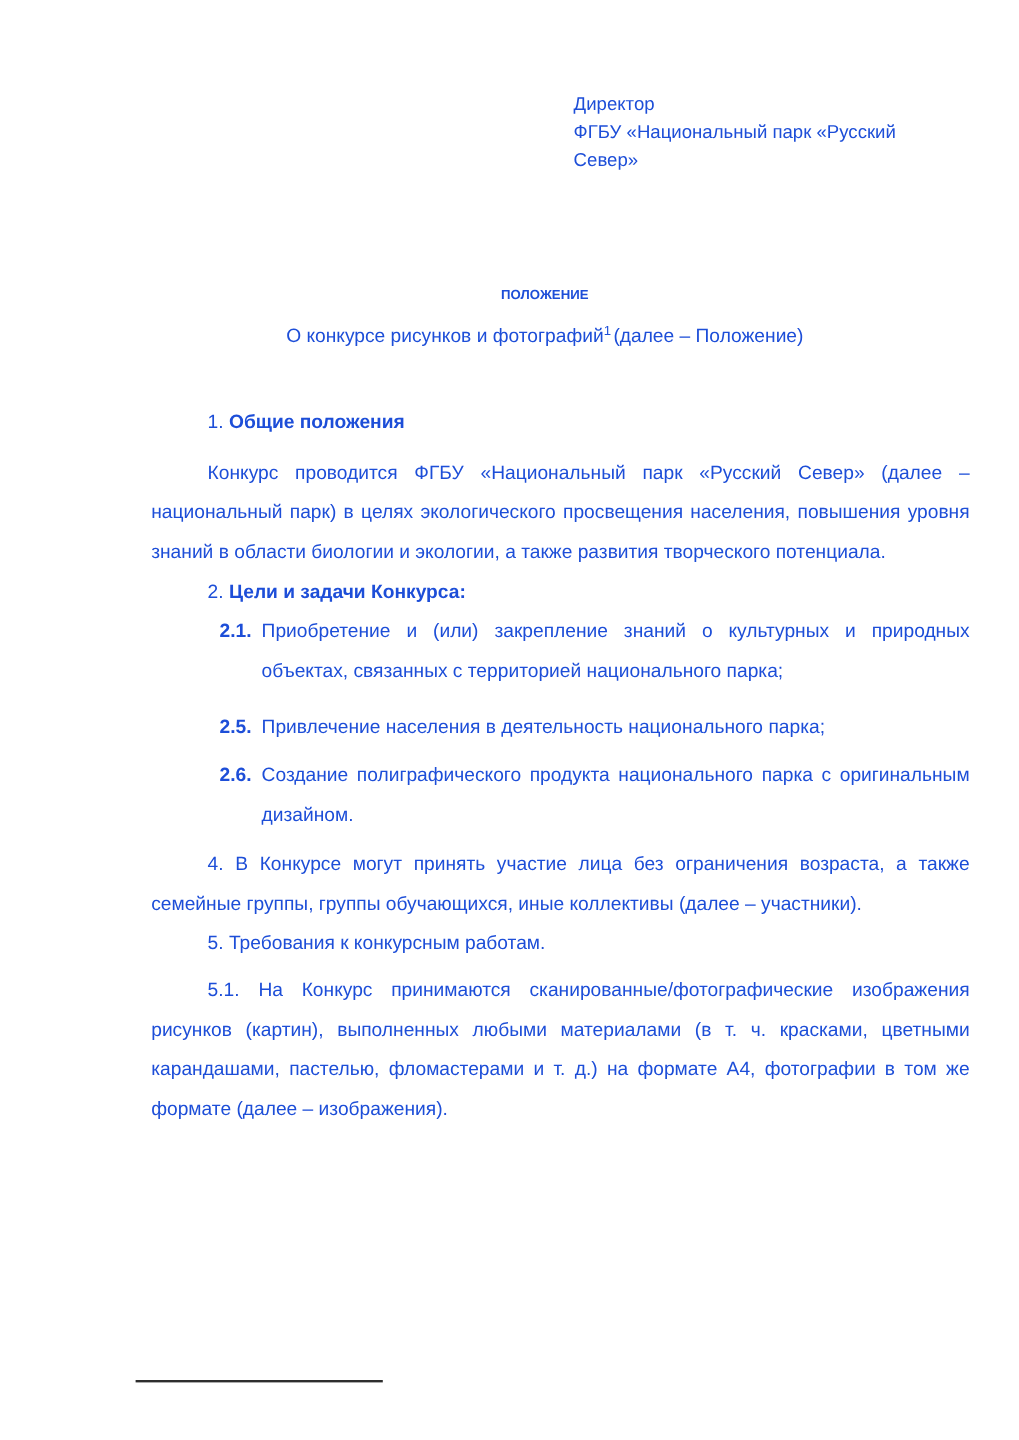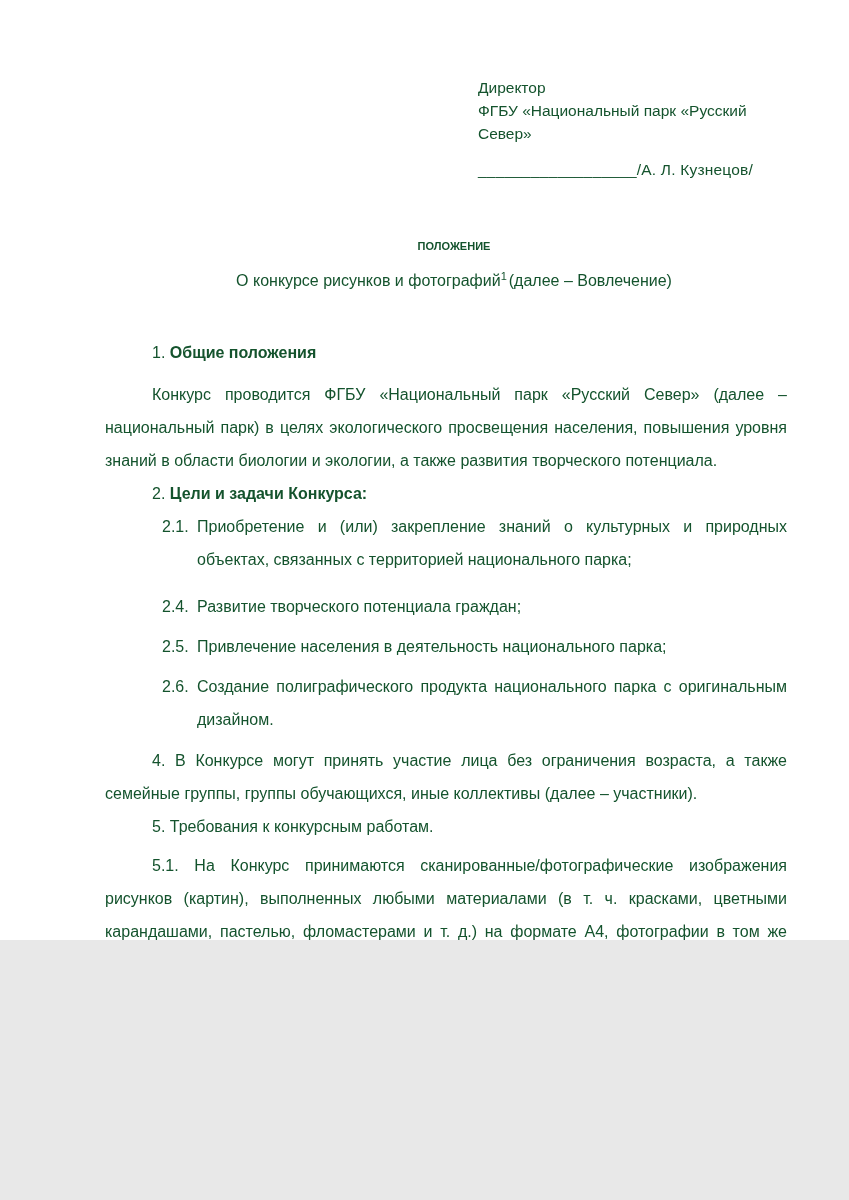--- a/index.html
+++ b/index.html
@@ -1,22 +1,22 @@
 <!DOCTYPE html>
 <html lang="ru"><head>
 <meta charset="utf-8">
 <style>
   html, body { margin: 0; padding: 0; background: #e8e8e8; }
   .page {
     position: relative;
     width: 849px;
-    height: 940px;
+    height: 1200px;
     margin: 0 auto;
     background: #ffffff;
-    color: #14532d;
+    color: #1d4ed8;
     font-family: "Liberation Sans", sans-serif;
     font-size: 16px;
     overflow: hidden;
   }
 
   
   .approval {
     position: absolute;
     left: 478px;
     top: 76px;
@@ -47,21 +47,21 @@
   sup.fn-ref {
     font-size: 11px;
     line-height: 0;
     vertical-align: super;
     margin-right: 2px;
   }
 
   
   .bodytext {
     position: absolute;
-    left: 105px;
+    left: 126px;
     top: 336px;
     width: 682px;
     line-height: 33px;
     text-align: justify;
   }
   .bodytext p { margin: 0; text-indent: 47px; }
   .bodytext p.h b { font-weight: bold; }
 
   .mb0  { margin-bottom: 0; }
   .mb6  { margin-bottom: 6px !important; }
@@ -72,20 +72,21 @@
 
   
   .li {
     position: relative;
     margin-left: 57px;
   }
   .li .li-num {
     position: absolute;
     left: 0;
     top: 0;
+    font-weight: bold;
   }
   .li .li-text {
     display: block;
     padding-left: 35px;
     text-align: justify;
   }
 
   
   .footnote-rule {
     position: absolute;
@@ -106,46 +107,41 @@
 </style>
 </head>
 <body>
 
 <div class="page">
 
   <div class="approval">
     <div>Директор</div>
     <div>ФГБУ «Национальный парк «Русский</div>
     <div>Север»</div>
-    <div class="sig">__________________/А. Л. Кузнецов/</div>
   </div>
 
   <div class="doc-title">ПОЛОЖЕНИЕ</div>
 
-  <div class="doc-subtitle"><span>О конкурсе рисунков и фотографий</span><sup class="fn-ref">1</sup><span>(далее – Вовлечение)</span></div>
+  <div class="doc-subtitle"><span>О конкурсе рисунков и фотографий</span><sup class="fn-ref">1</sup><span>(далее – Положение)</span></div>
 
   <div class="bodytext">
 
     <p class="h mb9"><span>1. </span><b>Общие положения</b></p>
 
     <p class="mb0">Конкурс проводится ФГБУ «Национальный парк «Русский Север» (далее – национальный парк) в целях экологического просвещения населения, повышения уровня знаний в области биологии и экологии, а также развития творческого потенциала.</p>
 
     <p class="h mb0"><span>2. </span><b>Цели и задачи Конкурса:</b></p>
 
     <div class="li mb14">
       <span class="li-num">2.1.</span>
       <span class="li-text">Приобретение и (или) закрепление знаний о культурных и природных объектах, связанных с территорией национального парка;</span>
     </div>
 
 
 
-    <div class="li mb7">
-      <span class="li-num">2.4.</span>
-      <span class="li-text">Развитие творческого потенциала граждан;</span>
-    </div>
 
     <div class="li mb7">
       <span class="li-num">2.5.</span>
       <span class="li-text">Привлечение населения в деятельность национального парка;</span>
     </div>
 
     <div class="li mb8">
       <span class="li-num">2.6.</span>
       <span class="li-text">Создание полиграфического продукта национального парка с оригинальным дизайном.</span>
     </div>

